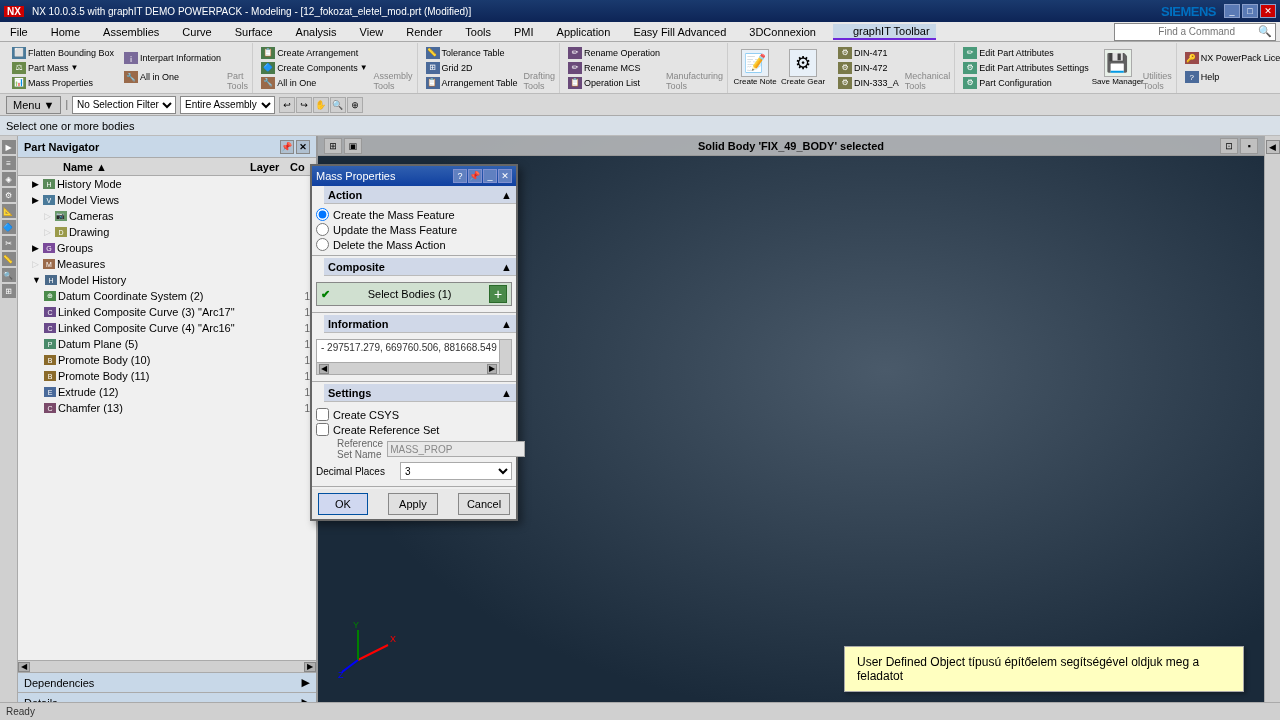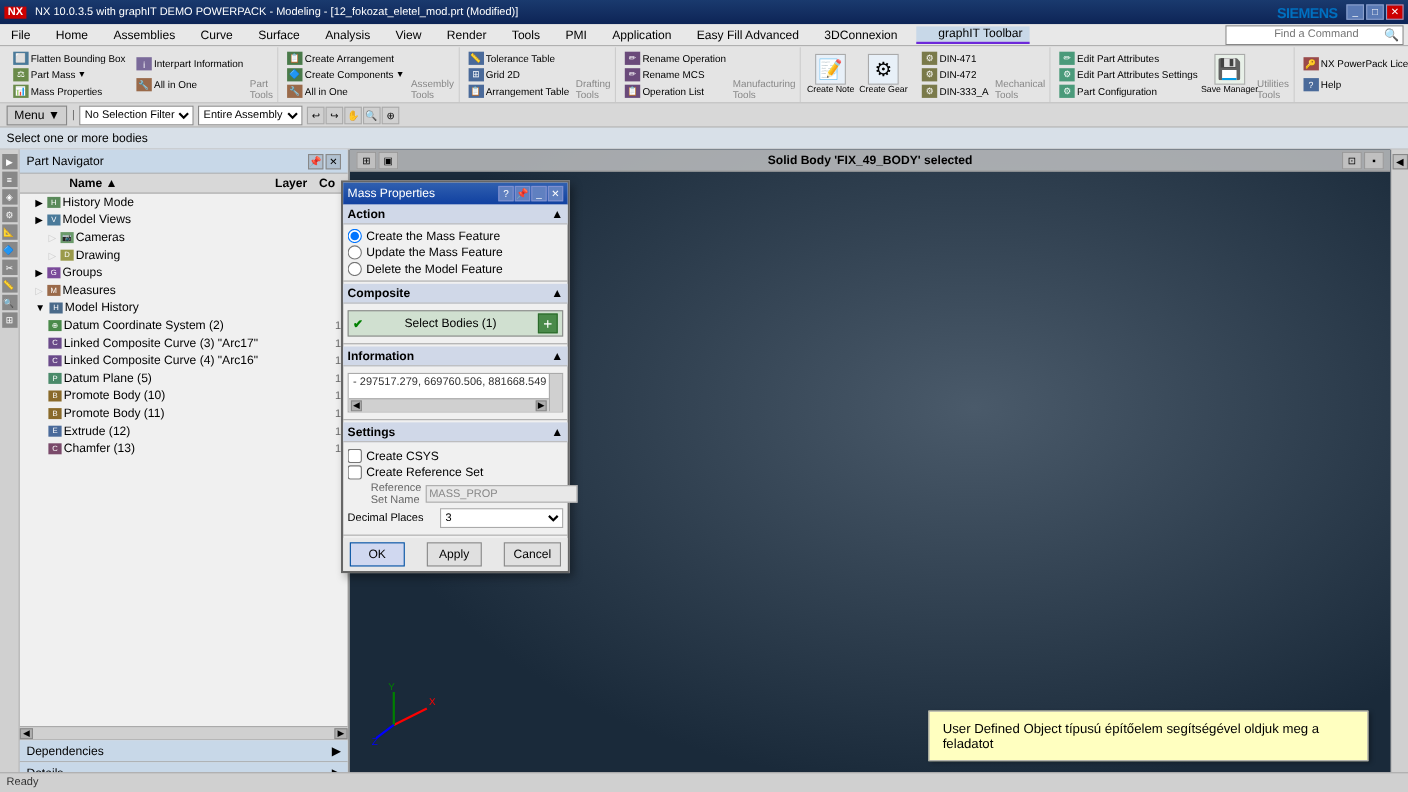--- a/index.html
+++ b/index.html
@@ -110,21 +110,21 @@
     }
     #navigator-header {
       height: 22px;
       background: #c8d8e8;
       border-bottom: 1px solid #aaa;
       display: flex;
       align-items: center;
       justify-content: space-between;
       padding: 0 6px;
       font-size: 11px;
-      font-weight: normal;
+      font-weight: bold;
     }
     #navigator-header .nav-controls { display: flex; gap: 2px; }
     .nav-ctrl-btn {
       width: 14px; height: 14px;
       background: #b0c0d0;
       border: 1px solid #888;
       font-size: 9px;
       display: flex; align-items: center; justify-content: center;
       cursor: pointer;
     }
@@ -281,20 +281,21 @@
       height: 18px;
       background: #d0d8e8;
       border-bottom: 1px solid #bbb;
       display: flex;
       align-items: center;
       justify-content: space-between;
       padding: 0 4px;
       font-size: 11px;
       font-weight: bold;
       cursor: pointer;
+      margin-left: 12px;
     }
     .section-content {
       padding: 4px;
     }
 
     
     .radio-group {
       display: flex;
       flex-direction: column;
       gap: 2px;
@@ -1102,21 +1103,21 @@
           <label class="radio-item">
             <input type="radio" name="massAction" checked="" style="">
             <span>Create the Mass Feature</span>
           </label>
           <label class="radio-item">
             <input type="radio" name="massAction" style="">
             <span>Update the Mass Feature</span>
           </label>
           <label class="radio-item">
             <input type="radio" name="massAction" style="">
-            <span>Delete the Model Feature</span>
+            <span>Delete the Mass Action</span>
           </label>
         </div>
       </div>
     </div>
 
     <div class="dialog-section">
       <div class="section-header">
         <span>Composite</span>
         <span>▲</span>
       </div>

